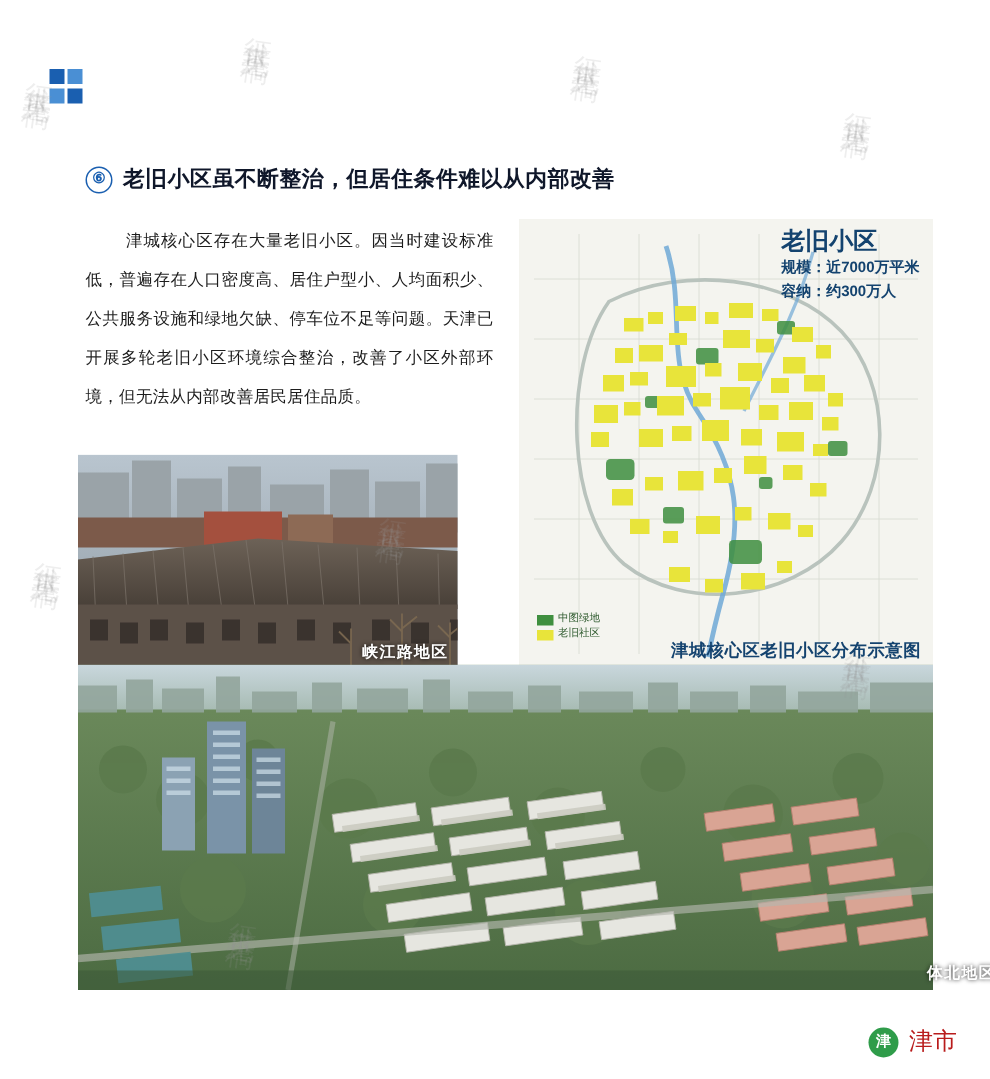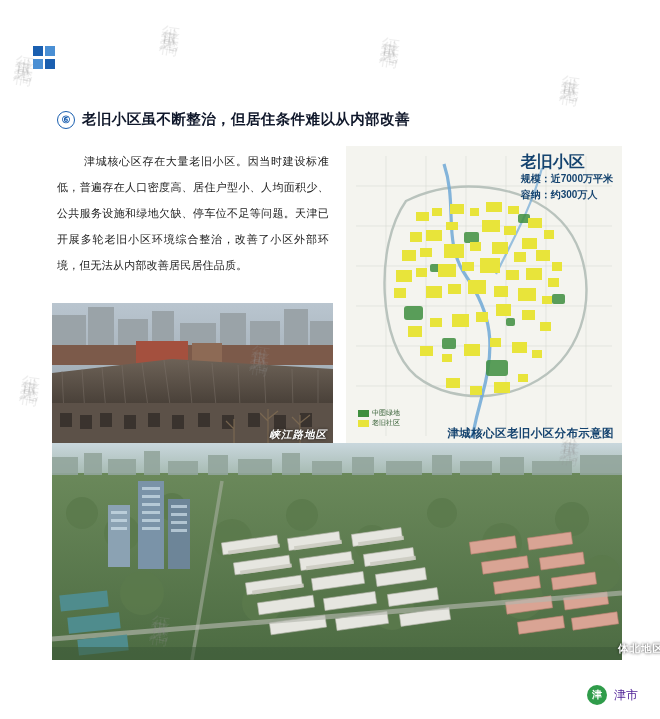--- a/index.html
+++ b/index.html
@@ -155,23 +155,22 @@
 
   
   .photo {
     position: absolute;
     overflow: hidden;
     z-index: 2;
   }
   .photo-top {
     left: 52px;
     top: 303px;
-    width: 281px;
+    width: 253px;
     height: 143px;
-    font-style: italic;
   }
   .photo-bottom {
     left: 52px;
     top: 443px;
     width: 618px;
     height: 217px;
   }
   .photo-label {
     position: absolute;
     right: 6px;
@@ -198,21 +197,21 @@
     width: 20px;
     height: 20px;
     border-radius: 50%;
     background: #2f9c4a;
     color: #fff;
     font-size: 10px;
     line-height: 20px;
     text-align: center;
     font-weight: bold;
   }
-  .footer-text { font-size: 12px; color: #4c1d95; }
+  .footer-text { font-size: 16px; color: #b91c1c; }
 
   
   svg { display: block; }
 </style>
 </head>
 <body>
 
 <div class="section-head">
   <span class="head-mark">
     <i></i>

